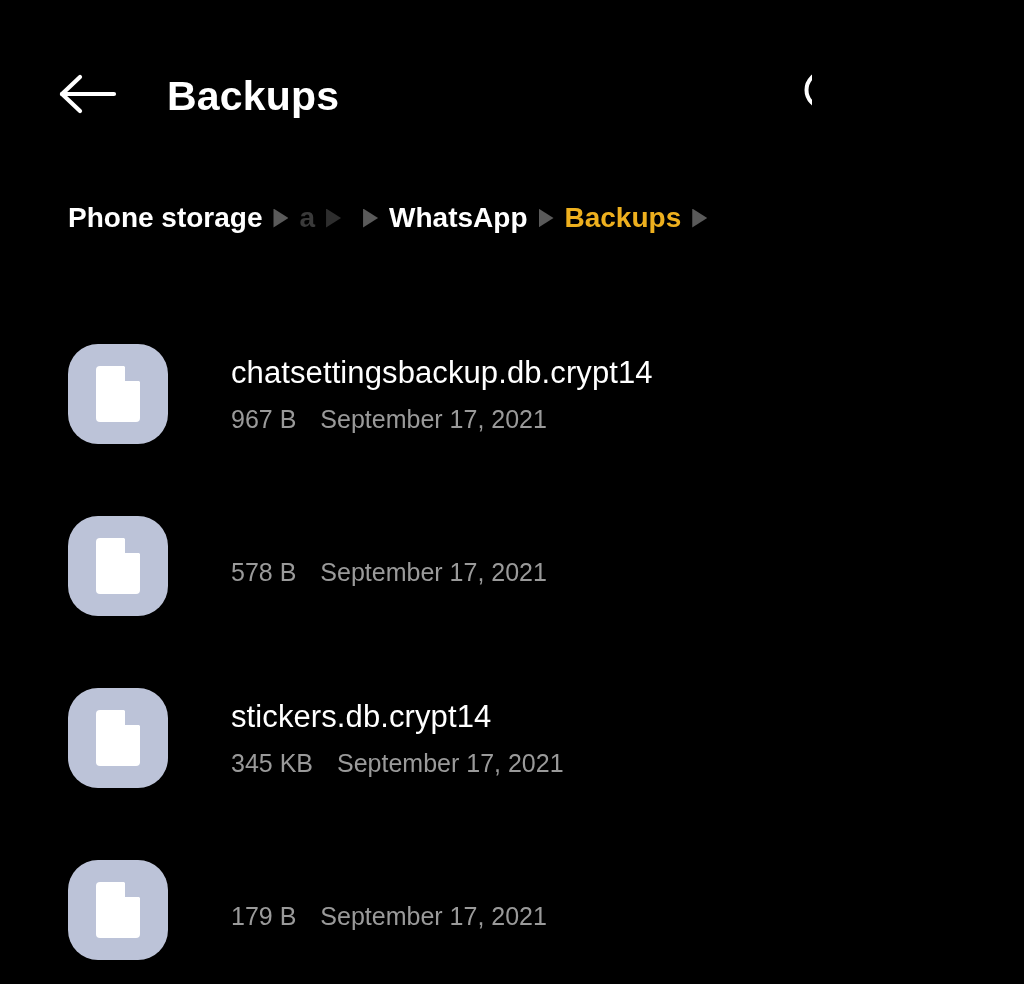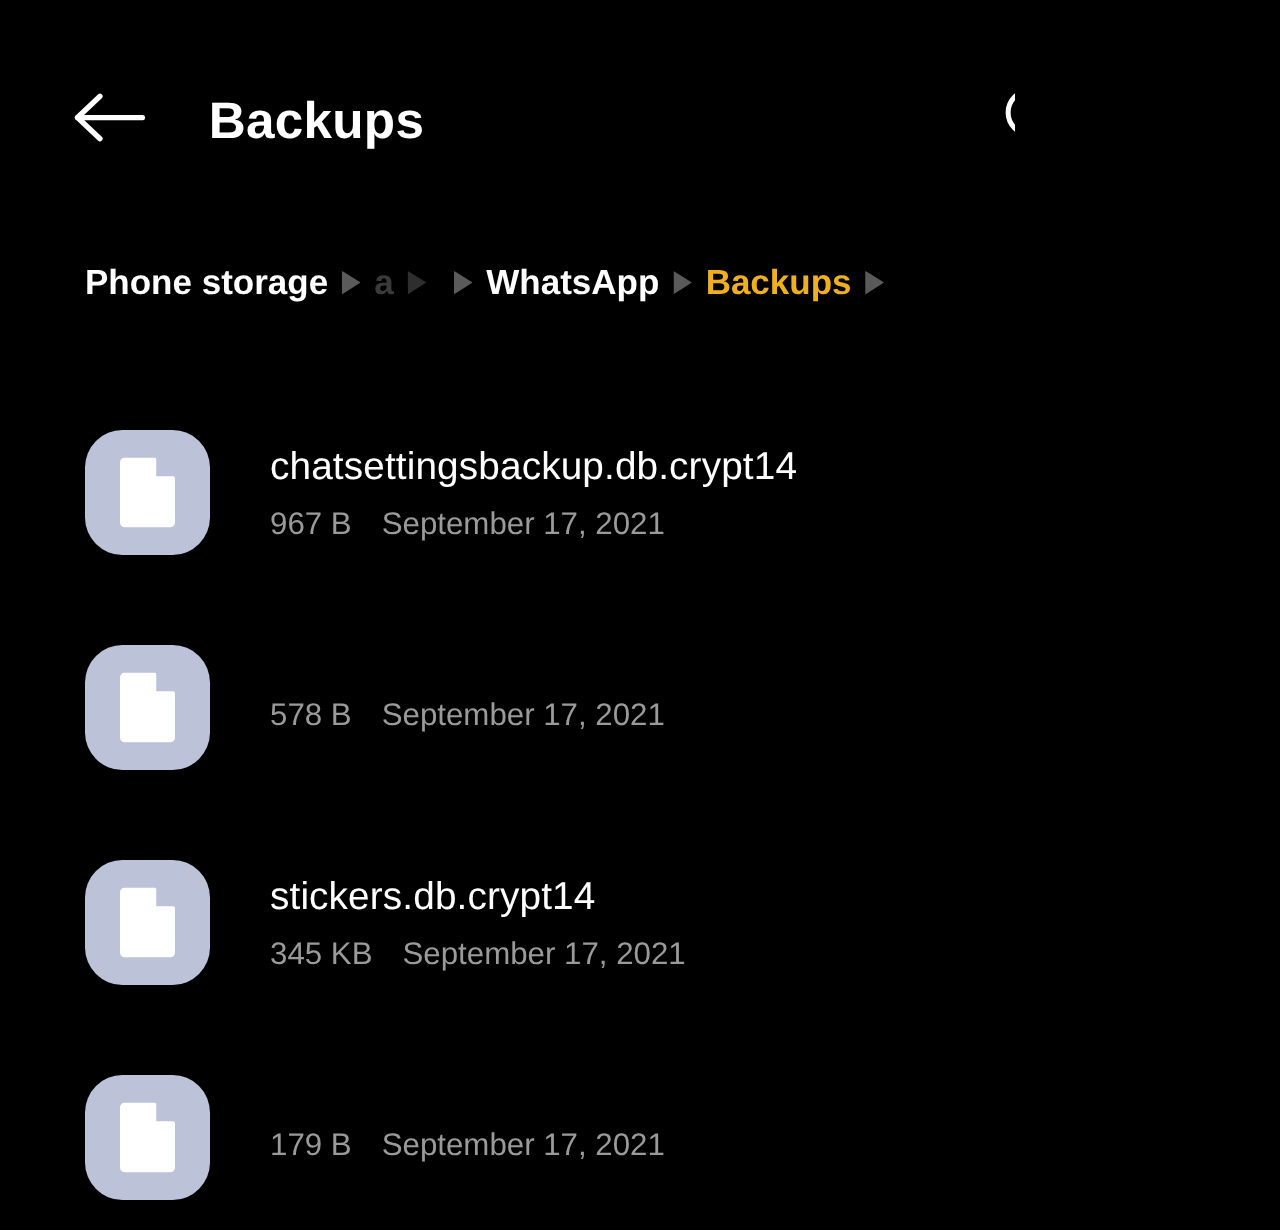--- a/index.html
+++ b/index.html
@@ -88,21 +88,21 @@
     height: 15px;
     border-radius: 50%;
     border: 4px solid #ffffff;
     box-sizing: border-box;
   }
 
   
   .crumbbar {
     position: absolute;
     left: 0;
-    top: 198px;
+    top: 190px;
     width: 1024px;
     height: 56px;
     overflow: hidden;
   }
   .crumbrow {
     position: absolute;
     left: 68px;
     top: 0;
     height: 56px;
     display: flex;
@@ -165,21 +165,21 @@
     justify-content: center;
   }
   .doc-glyph {
     display: block;
     width: 44px;
     height: 56px;
   }
 
   .filemeta {
     flex: 1 1 auto;
-    margin-left: 48px;
+    margin-left: 63px;
     min-width: 0;
     display: flex;
     flex-direction: column;
     justify-content: center;
   }
   .filename {
     font-size: 31px;
     color: #ffffff;
     line-height: 1.18;
     white-space: nowrap;

